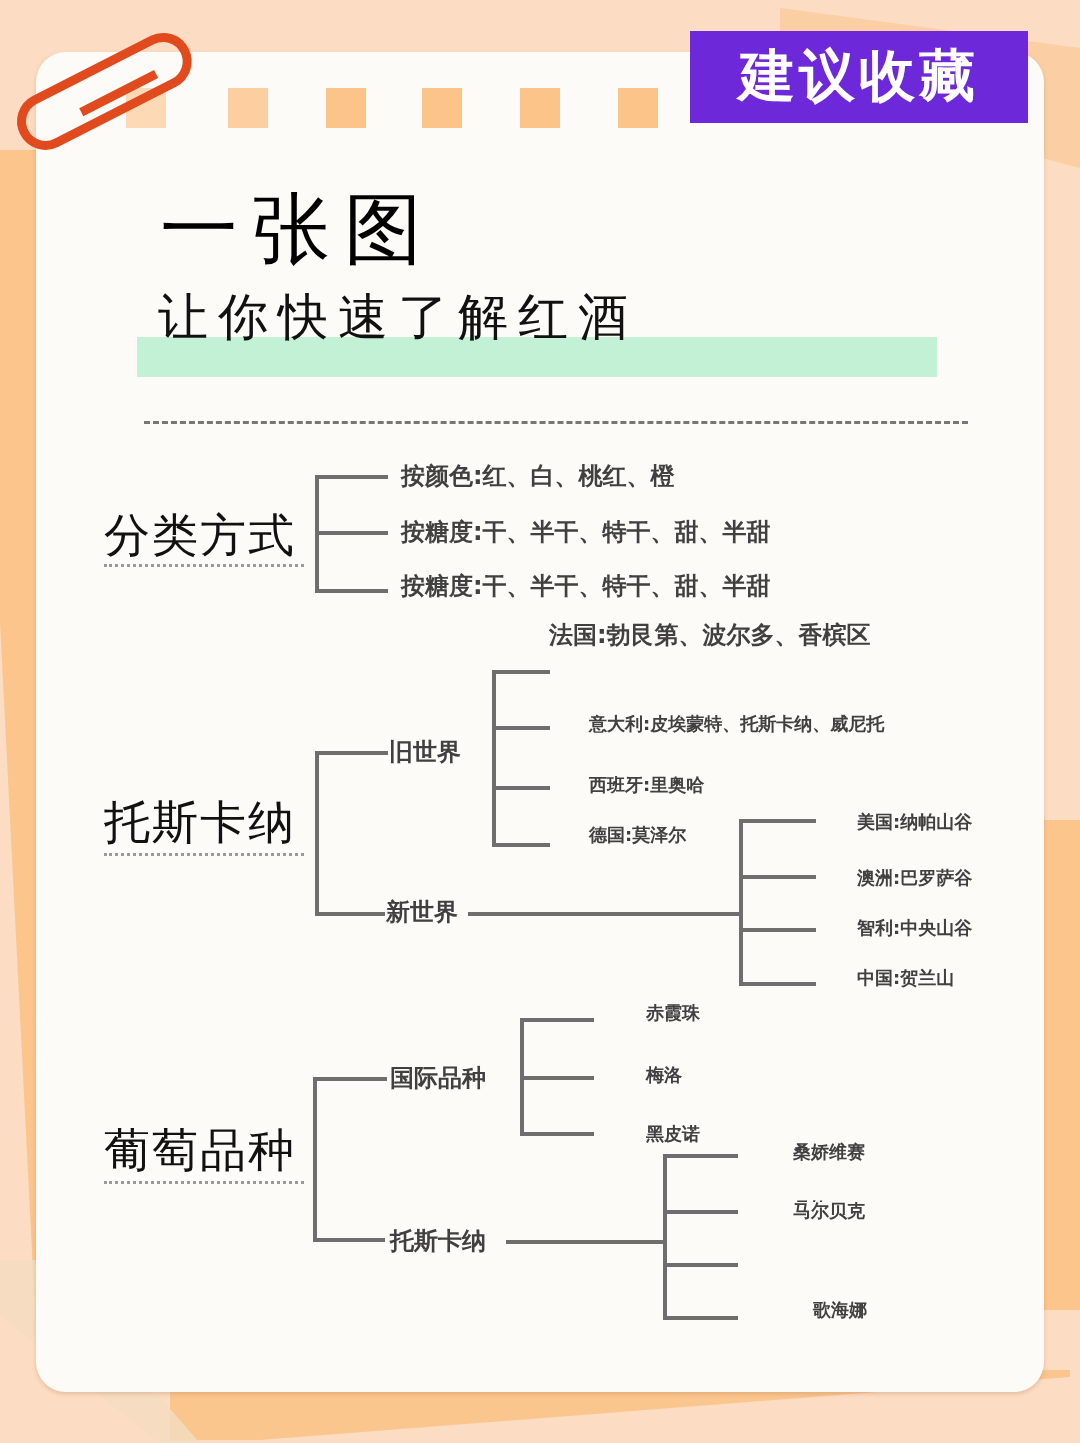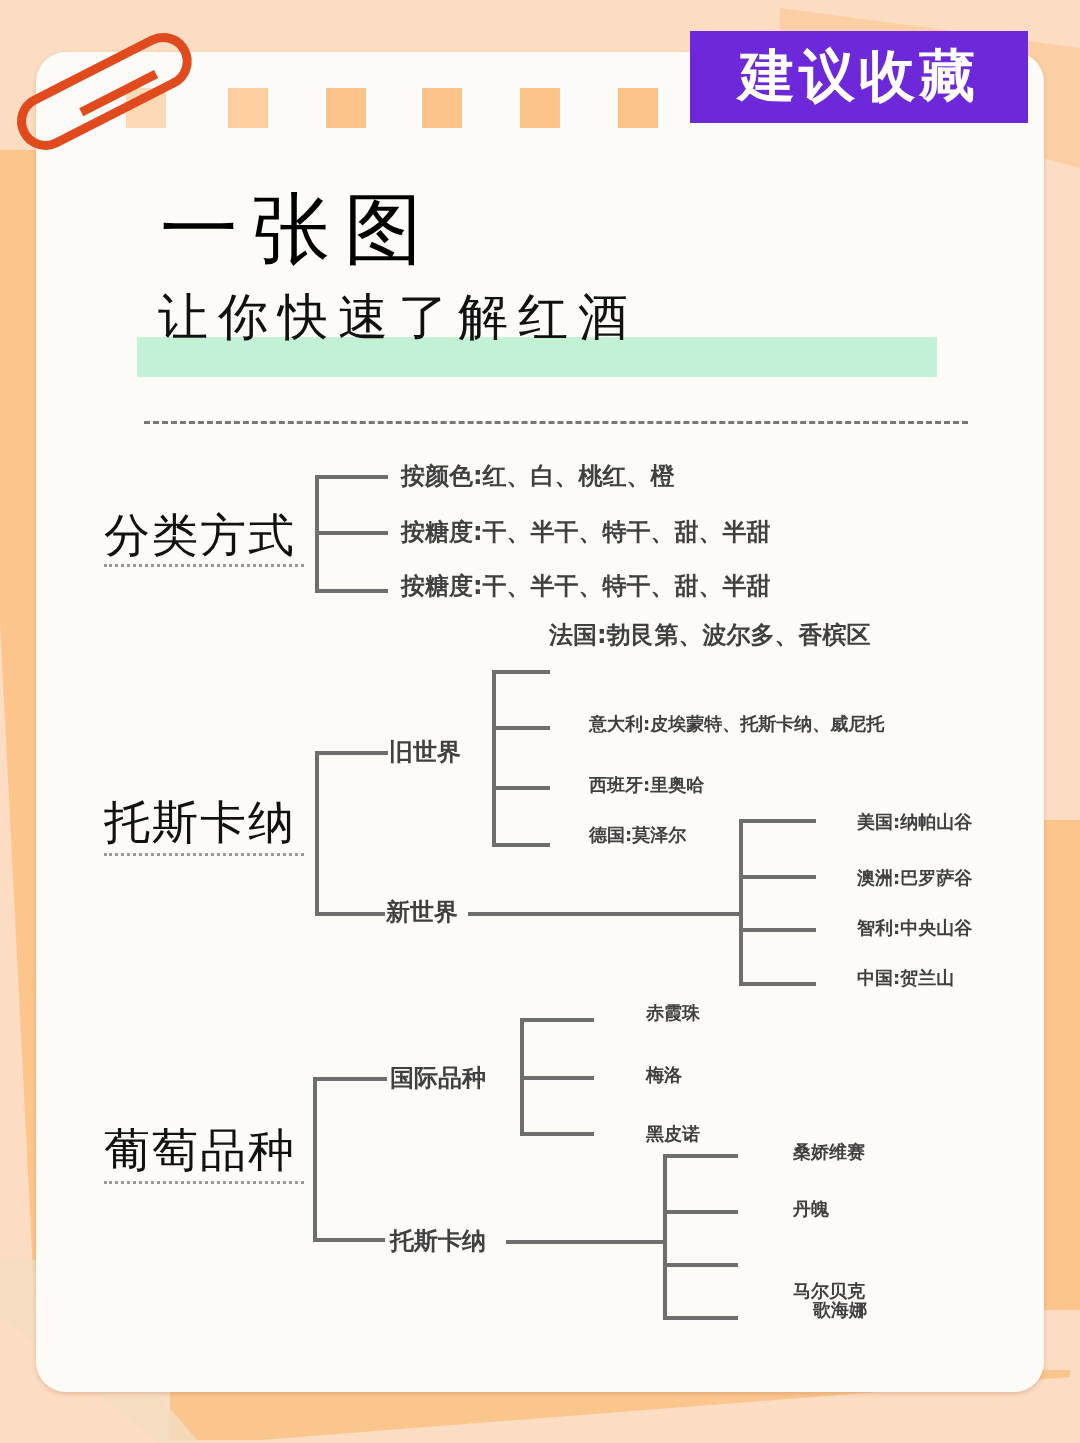--- a/index.html
+++ b/index.html
@@ -177,14 +177,14 @@
 <div class="section-underline" style="top:1181px"></div>
 <div class="node n-md" style="left:389px;top:1066px">国际品种</div>
 <div class="node n-md" style="left:389px;top:1229px">托斯卡纳</div>
 
 <div class="node n-sm" style="left:605px;top:1004px">赤霞珠</div>
 <div class="node n-sm" style="left:605px;top:1066px">梅洛</div>
 <div class="node n-sm" style="left:605px;top:1125px">黑皮诺</div>
 
 <div class="node n-sm" style="left:752px;top:1143px">桑娇维赛</div>
 <div class="node n-sm" style="left:752px;top:1200px">丹魄</div>
-<div class="node n-sm" style="left:752px;top:1282px">马尔贝克</div>
+<div class="node n-sm" style="left:752px;top:1202px">马尔贝克</div>
 <div class="node n-sm" style="left:772px;top:1301px">歌海娜</div>
 
 </body></html>

